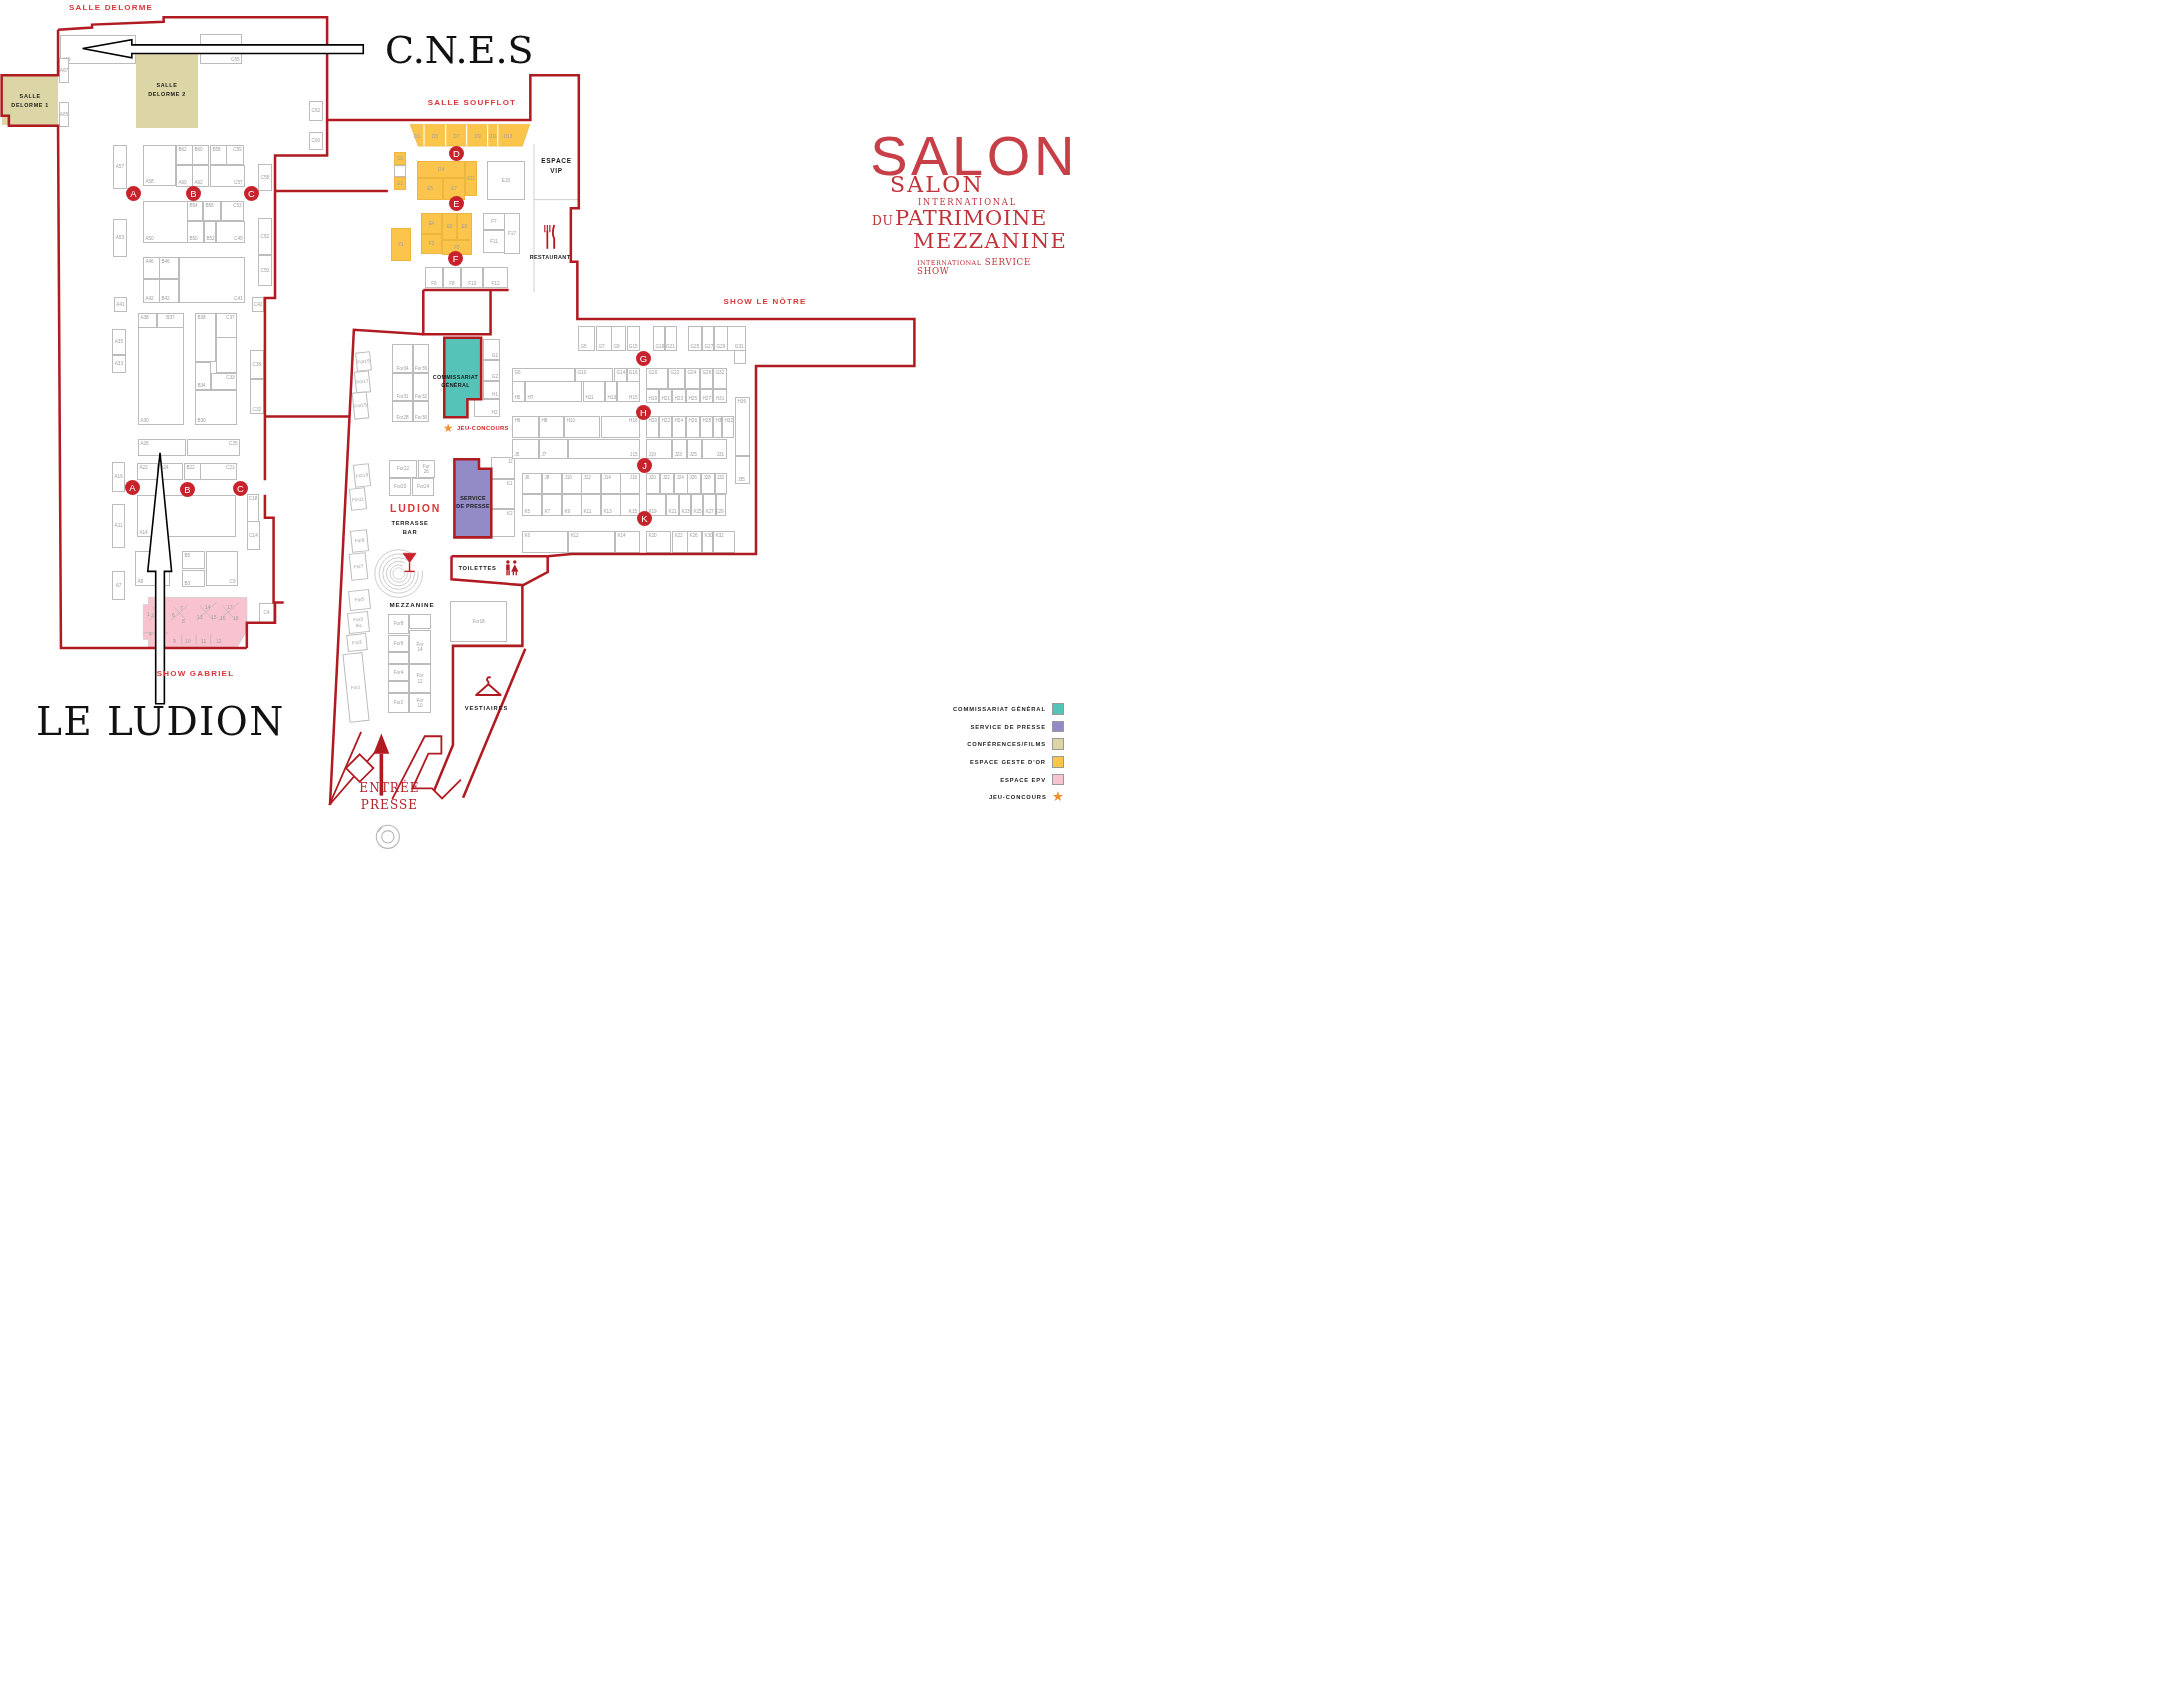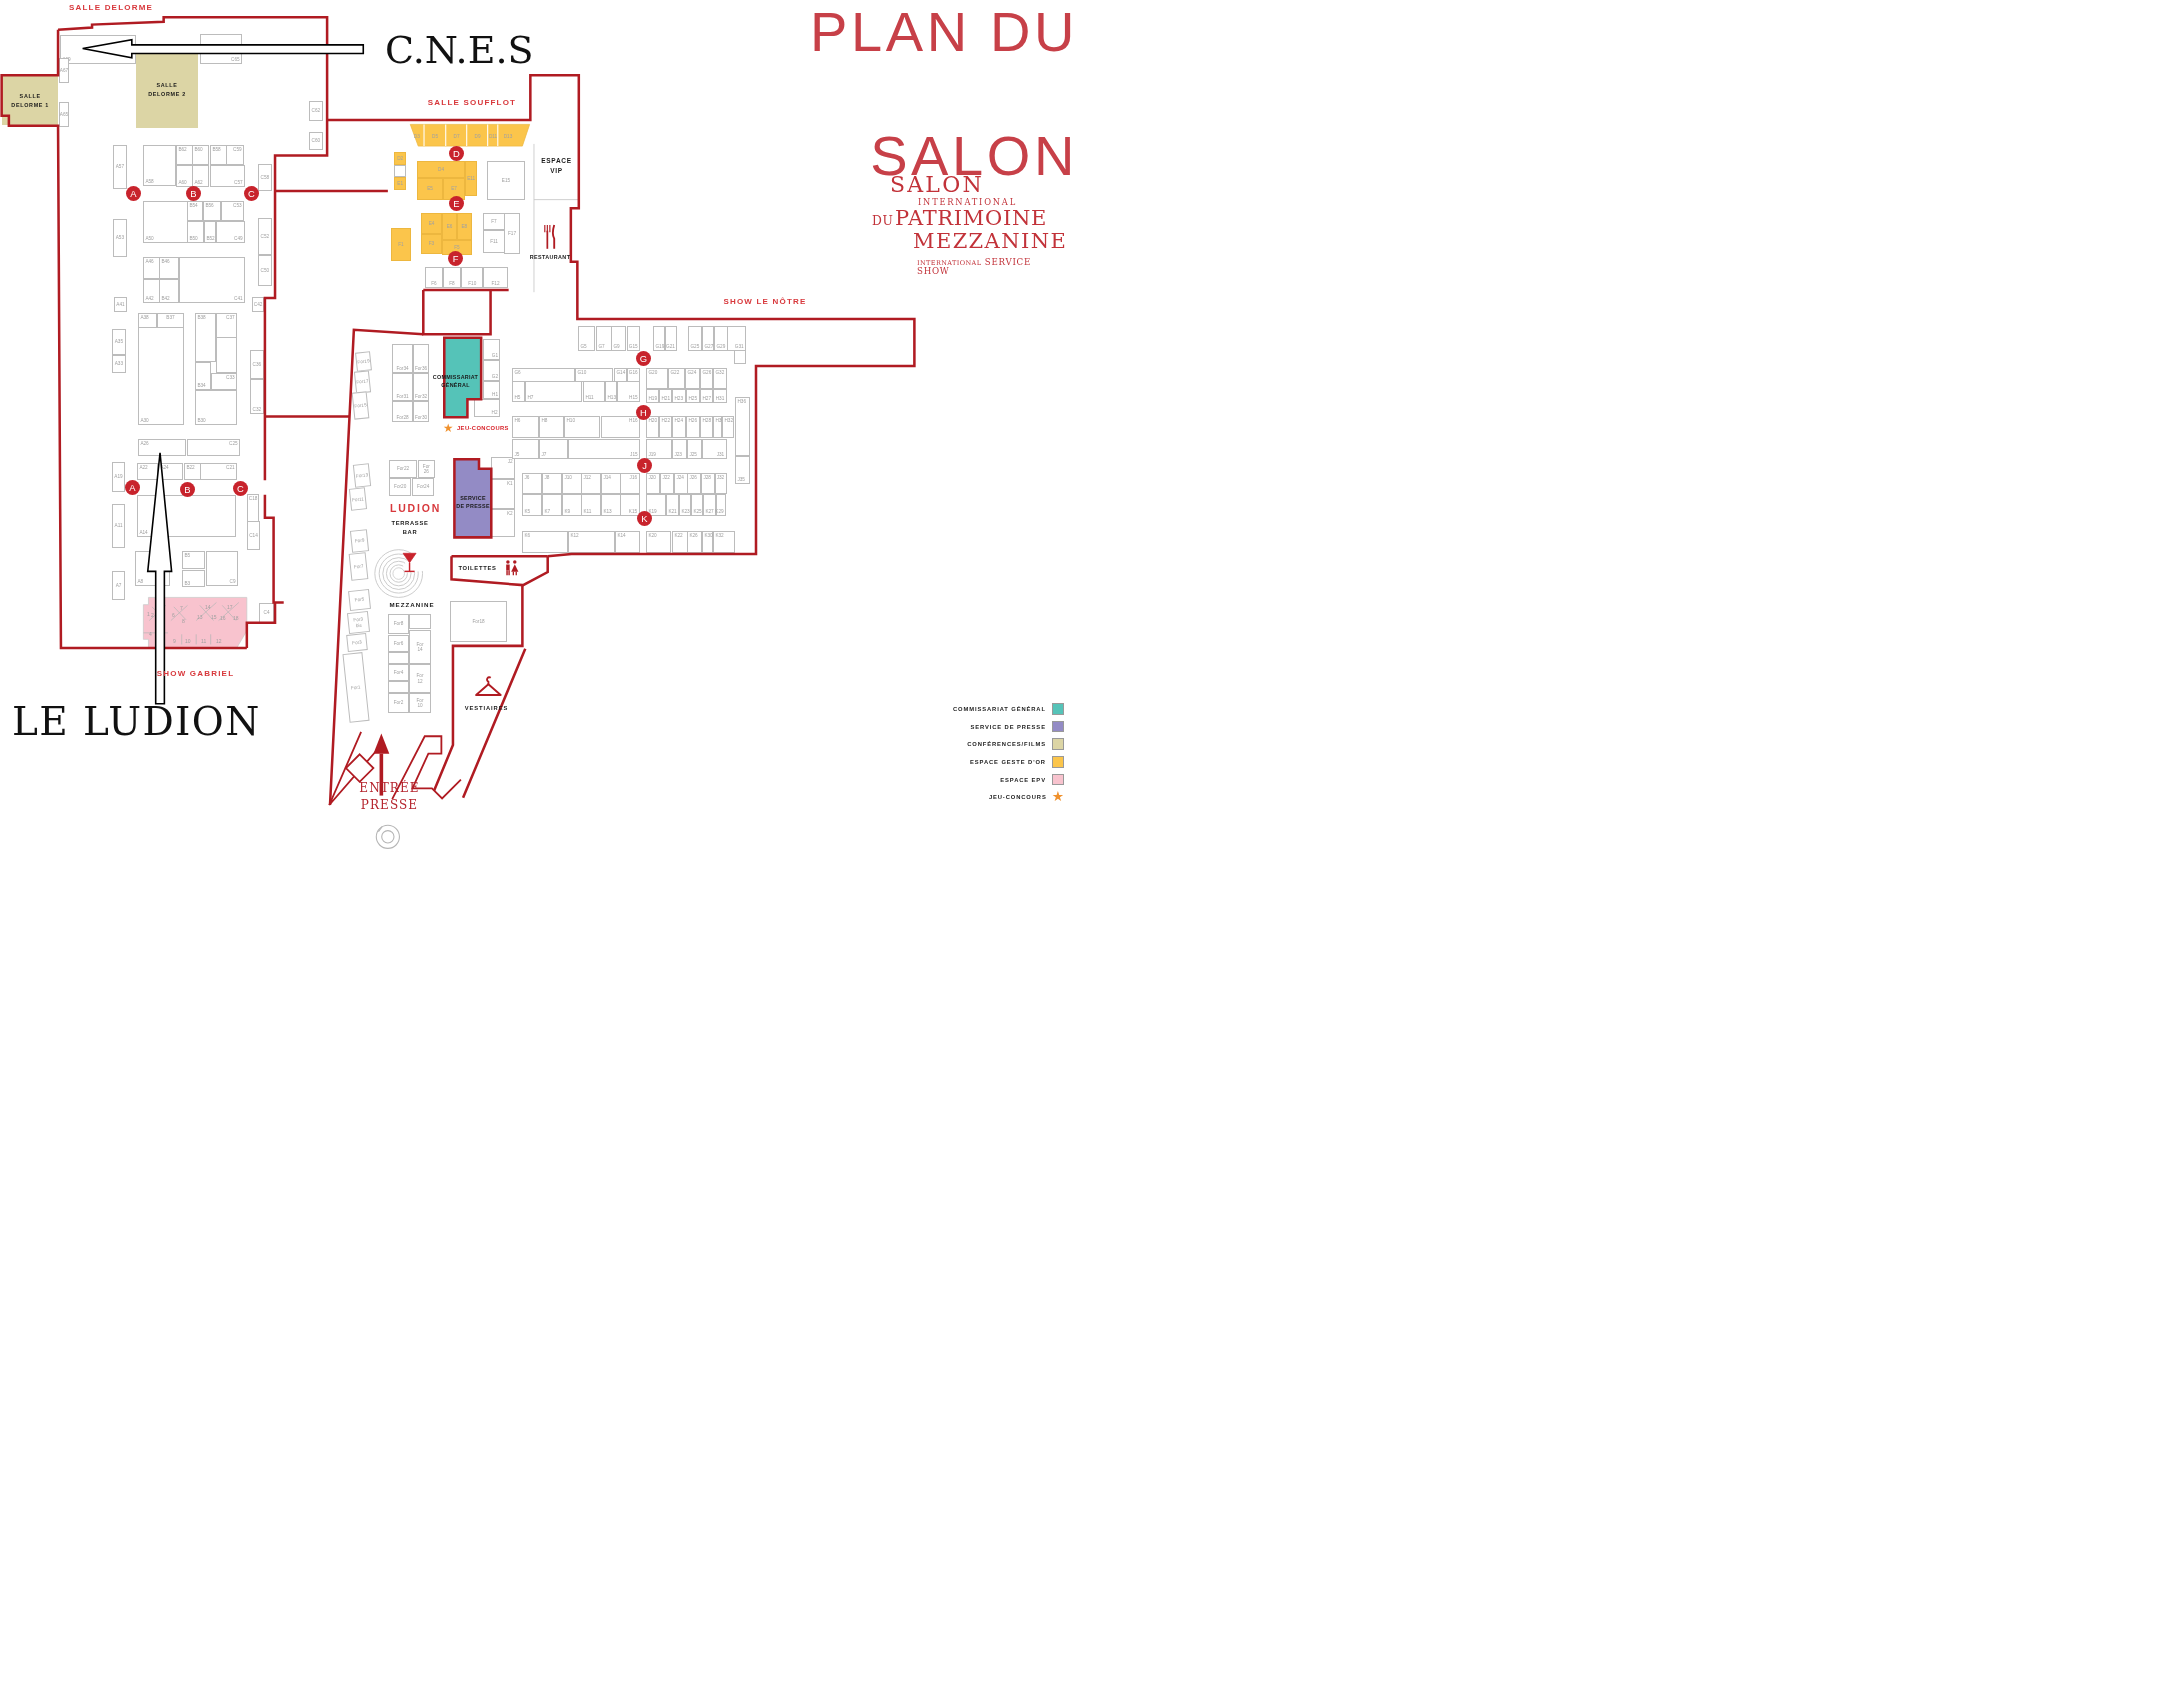--- a/index.html
+++ b/index.html
@@ -428,23 +428,23 @@
   <div class="red-label" style="left:390px;top:502px;font-size:10.5px;letter-spacing:1.8px;color:#d8383c;">LUDION</div>
   <div class="black-cap" style="left:381px;top:519px;width:58px;font-size:5.8px;">TERRASSE
 BAR</div>
   <div class="black-cap" style="left:383px;top:600px;width:58px;font-size:6.2px;letter-spacing:1px;">MEZZANINE</div>
   <div class="black-cap" style="left:456px;top:564px;width:43px;font-size:5.8px;">TOILETTES</div>
   <div class="black-cap" style="left:457px;top:704px;width:59px;font-size:5.8px;letter-spacing:0.9px;">VESTIAIRES</div>
   <div class="serif-red" style="left:346px;top:780px;width:87px;font-size:12px;letter-spacing:1.1px;line-height:1.45;">ENTRÉE
 PRESSE</div>
 
   <div class="serif-black" style="left:385px;top:27.5px;font-size:38px;">C.N.E.S</div>
-  <div class="serif-black" style="left:12px;top:699px;font-size:39px;letter-spacing:1.4px;">LE LUDION</div>
-
-  <div class="plan-title"><span>PLAN DU</span><br>
+  <div class="serif-black" style="left:36px;top:699px;font-size:39px;letter-spacing:1.4px;">LE LUDION</div>
+
+  <div class="plan-title"><br>
     <span>SALON</span></div>
 
   <div class="logo">
     <div class="l1">SALON</div>
     <div class="l2">INTERNATIONAL</div>
     <div class="l3"><span class="du">DU</span><span>PATRIMOINE</span></div>
     <div class="l4">MEZZANINE</div>
     <div class="l5"><span class="sm">INTERNATIONAL</span> <span>SERVICE SHOW</span></div>
   </div>
 

